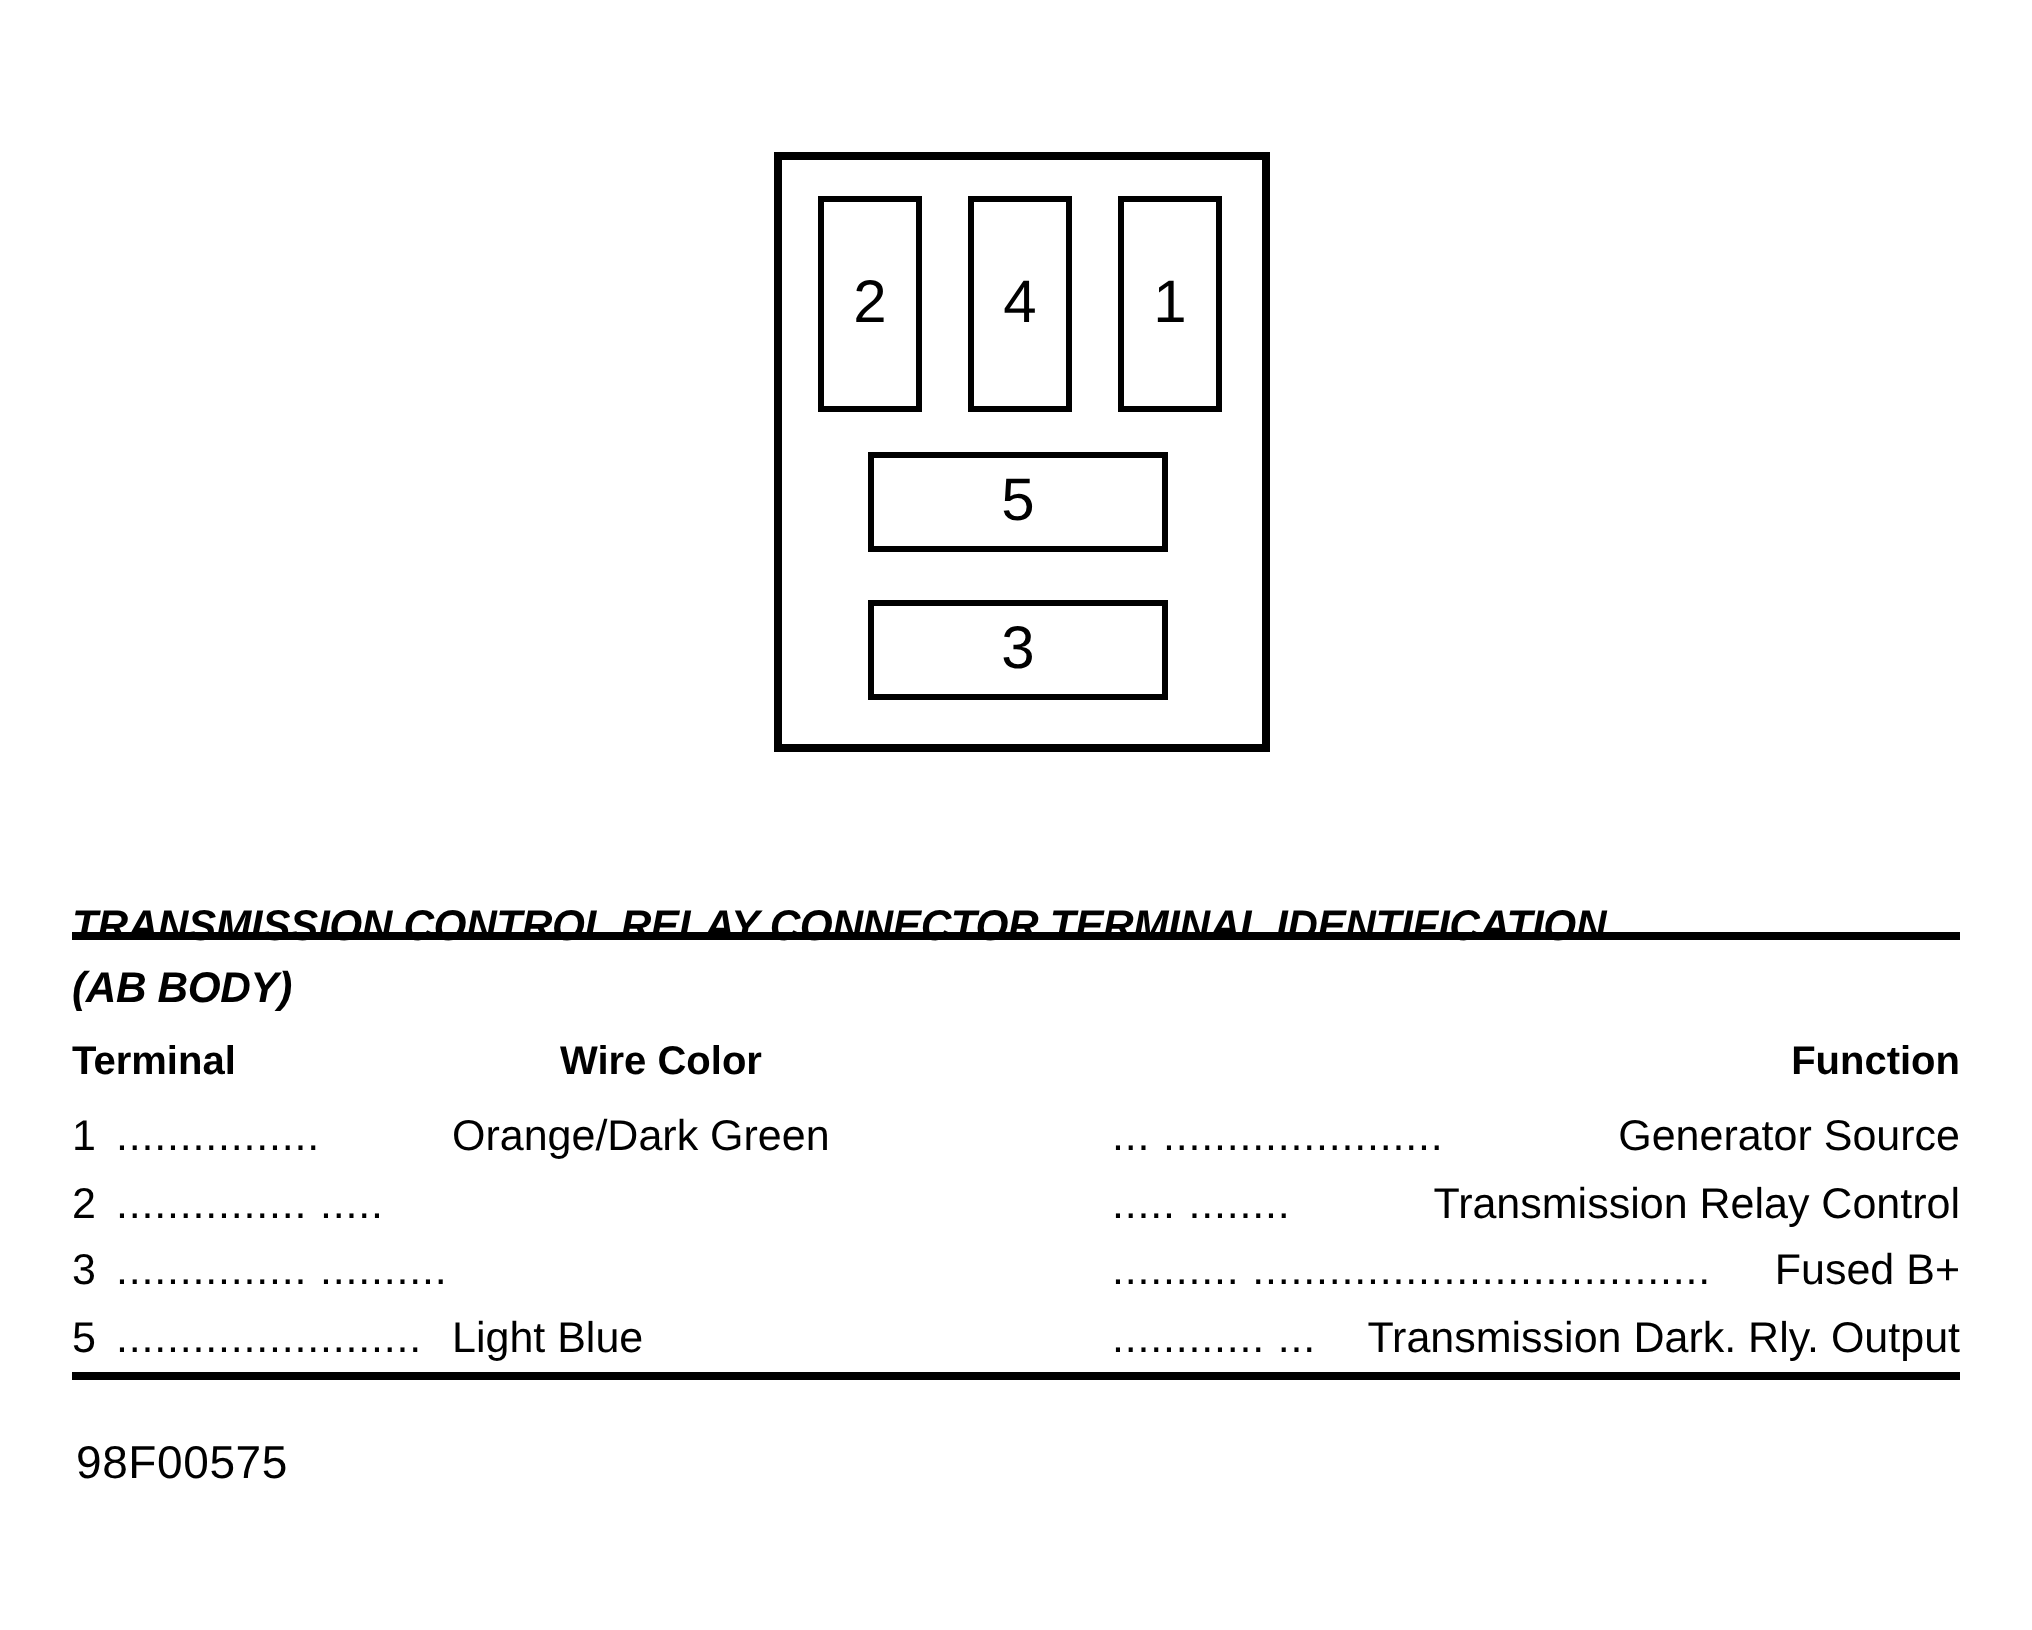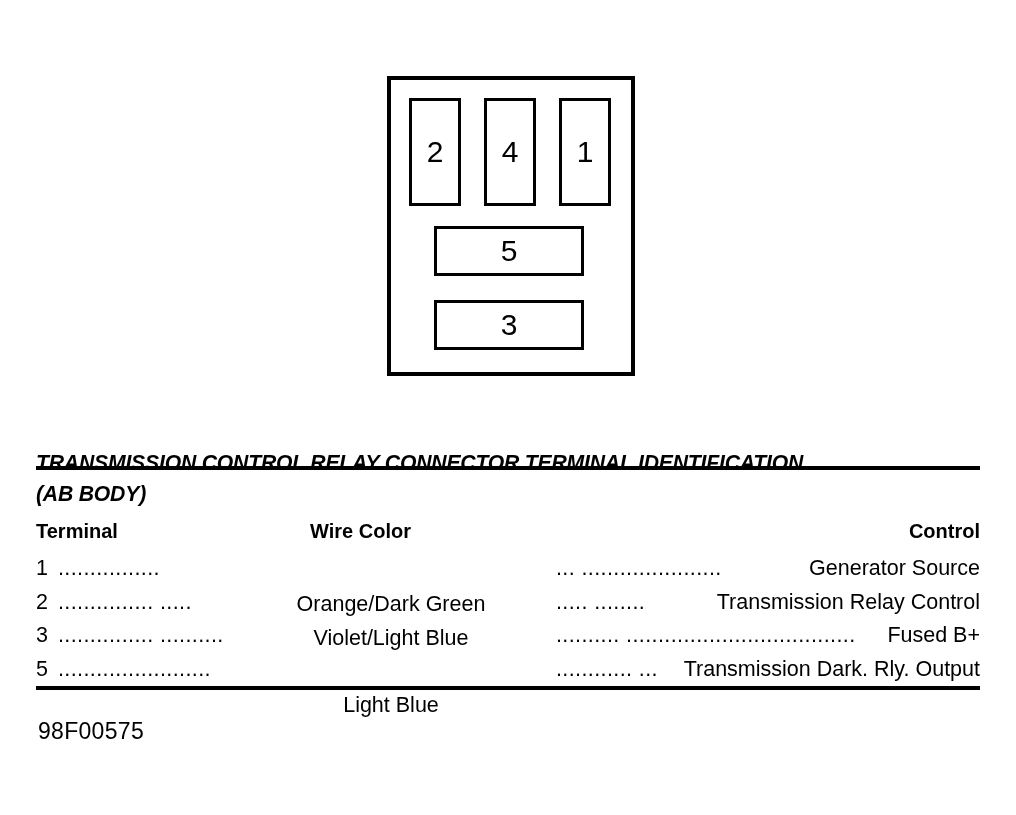--- a/index.html
+++ b/index.html
@@ -88,21 +88,21 @@
     top: 520px;
     width: 944px;
   }
   .table-head {
     position: relative;
     height: 32px;
     font-size: 20px;
     font-weight: bold;
   }
   .th-terminal { position: absolute; left: 0;     top: 0; }
-  .th-wire     { position: absolute; left: 244px; top: 0; margin-left: 30px; }
+  .th-wire     { position: absolute; left: 244px; top: 0; }
   .th-function { position: absolute; right: 0;    top: 0; }
 
   .table-body { margin-top: 4px; }
   .trow {
     position: relative;
     height: 33.5px;
     font-size: 21.5px;
     white-space: nowrap;
   }
   .cell-terminal {
@@ -114,22 +114,20 @@
     position: absolute;
     top: 0;
     left: 22px;
     letter-spacing: 0.4px;
   }
   .cell-wire {
     position: absolute;
     top: 0;
     left: 190px;
     width: 330px;
-    text-align: center;
-    margin-top: 36px;
   }
   .cell-leader-2 {
     position: absolute;
     top: 0;
     left: 520px;
     letter-spacing: 0.4px;
   }
   .cell-function {
     position: absolute;
     top: 0;
@@ -180,37 +178,36 @@
   <div class="title-line">TRANSMISSION CONTROL RELAY CONNECTOR TERMINAL IDENTIFICATION</div>
   <div class="title-line">(AB BODY)</div>
 </div>
 <div id="title-rule"></div>
 
 <div id="terminal-table">
 
   <div class="table-head">
     <span class="th-terminal">Terminal</span>
     <span class="th-wire">Wire Color</span>
-    <span class="th-function">Control</span>
+    <span class="th-function">Function</span>
   </div>
 
   <div class="table-body">
 
     <div class="trow">
       <span class="cell-terminal">1</span>
       <span class="cell-leader-1">................</span>
       <span class="cell-wire">Orange/Dark Green</span>
       <span class="cell-leader-2">... ......................</span>
       <span class="cell-function">Generator Source</span>
     </div>
 
     <div class="trow">
       <span class="cell-terminal">2</span>
       <span class="cell-leader-1">............... .....</span>
-      <span class="cell-wire">Violet/Light Blue</span>
       <span class="cell-leader-2">..... ........</span>
       <span class="cell-function">Transmission Relay Control</span>
     </div>
 
     <div class="trow">
       <span class="cell-terminal">3</span>
       <span class="cell-leader-1">............... ..........</span>
       <span class="cell-leader-2">.......... ....................................</span>
       <span class="cell-function">Fused B+</span>
     </div>

